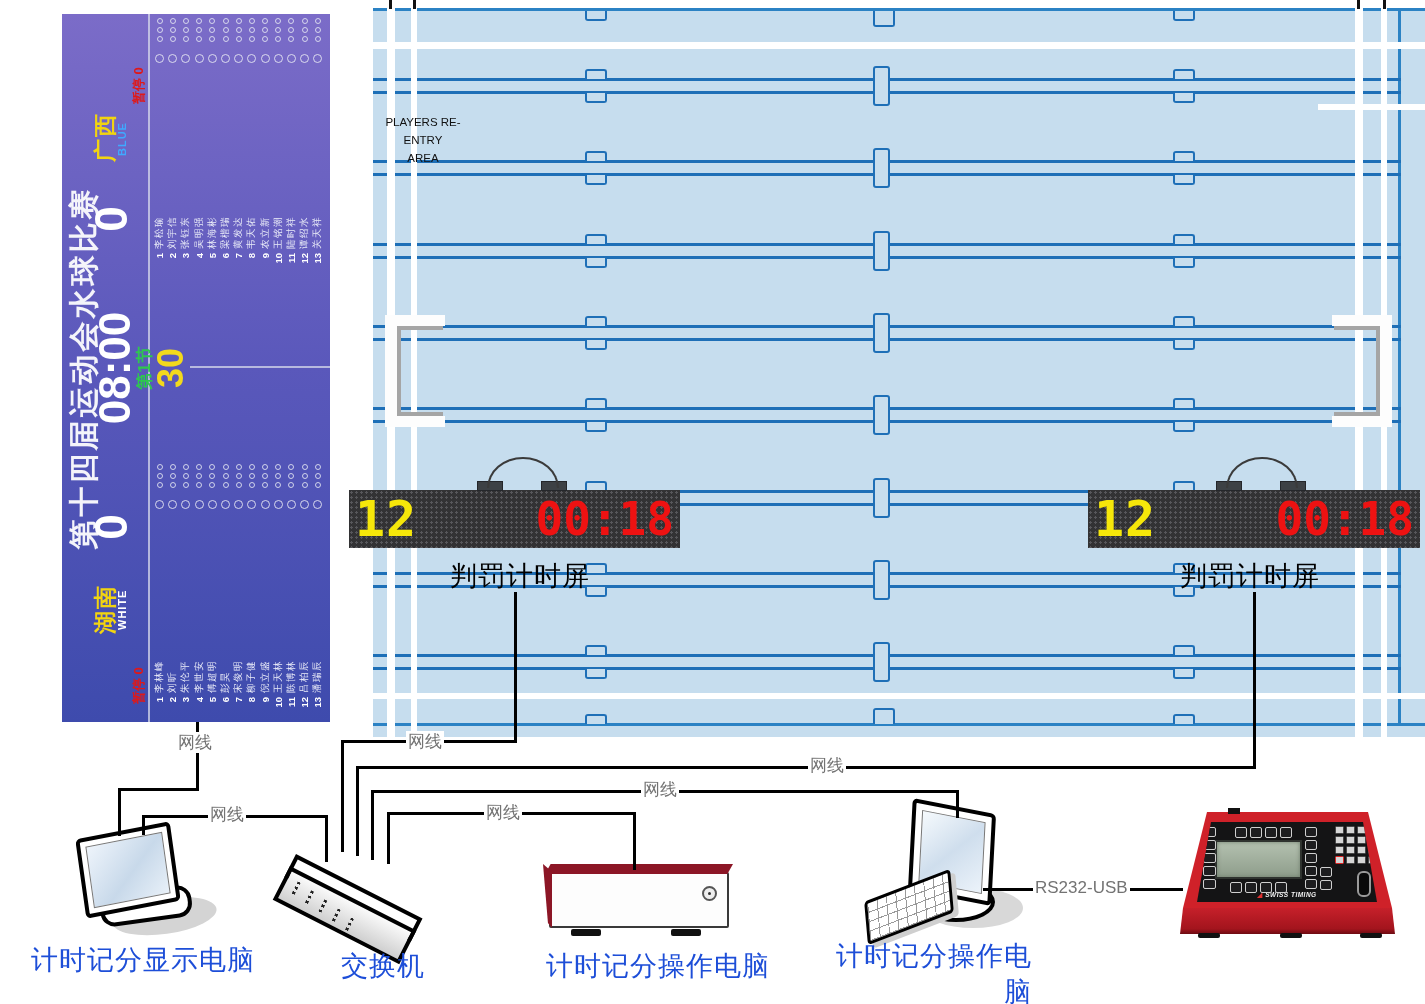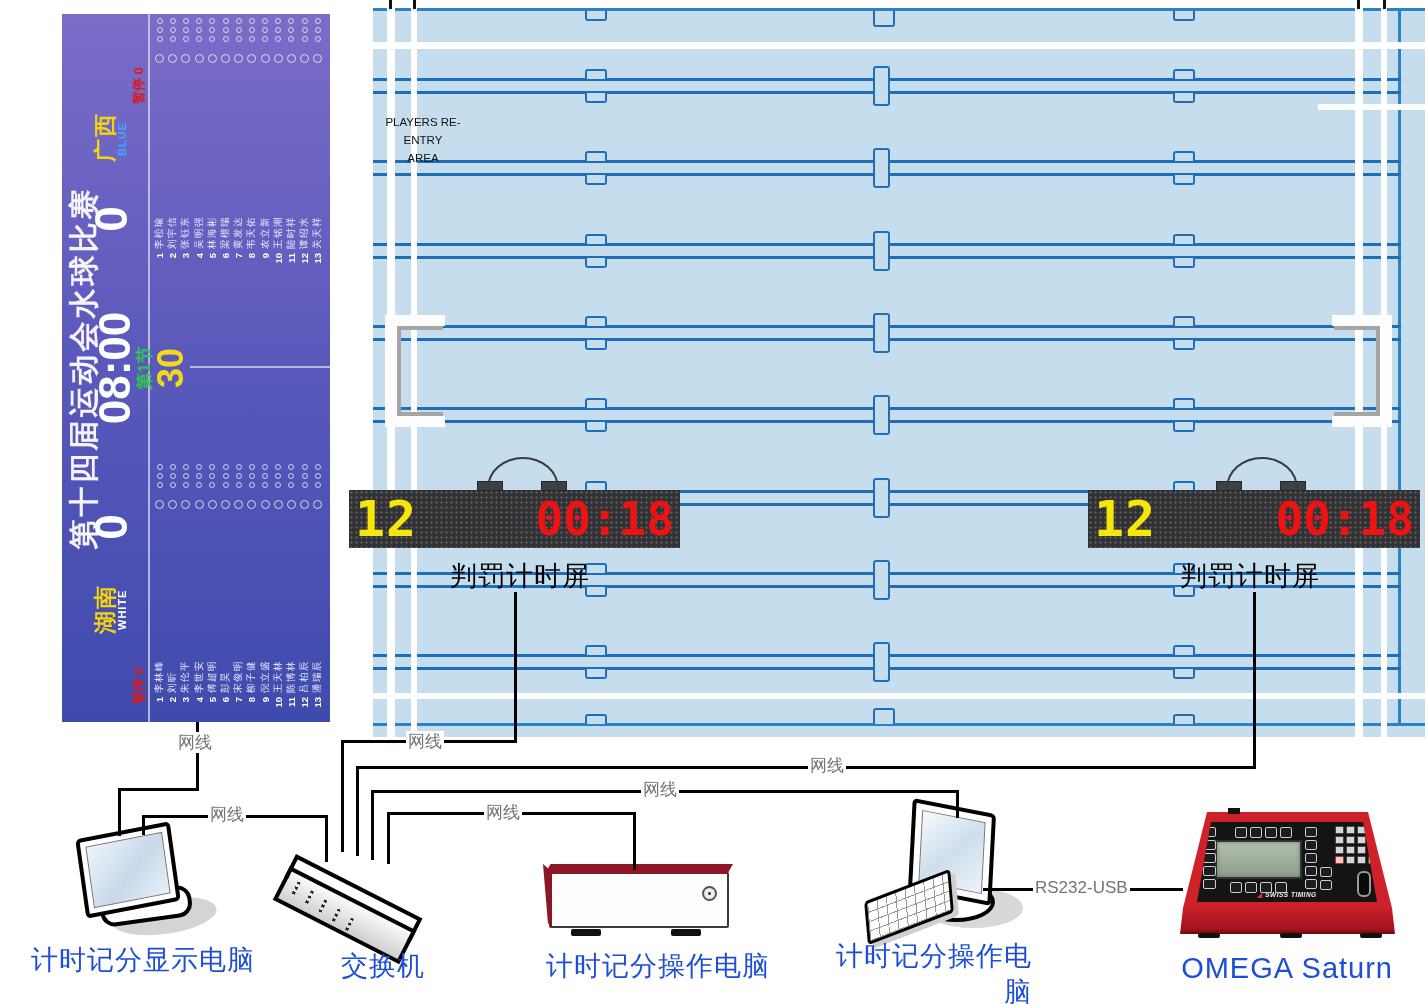--- a/index.html
+++ b/index.html
@@ -676,15 +676,14 @@
         <div class="kp red" style="left: 138px; top: 34px; width: 9px; height: 8px;"></div>
         <div class="kp" style="left: 149px; top: 34px; width: 9px; height: 8px;"></div>
         <div class="kp" style="left: 160px; top: 34px; width: 9px; height: 8px;"></div>
         <div class="kp" style="left: 171px; top: 34px; width: 9px; height: 8px;"></div>
       </div>
     <div class="front"></div>
     <div class="foot" style="left:18px;"></div>
     <div class="foot" style="left:100px;"></div>
     <div class="foot" style="left:180px;"></div>
   </div>
-  <div class="dev-label" style="left:1178px; top:952px; width:215px; font-size:29px;">OMEGA Saturn</div>
 
 </div>
 
 </body></html>

